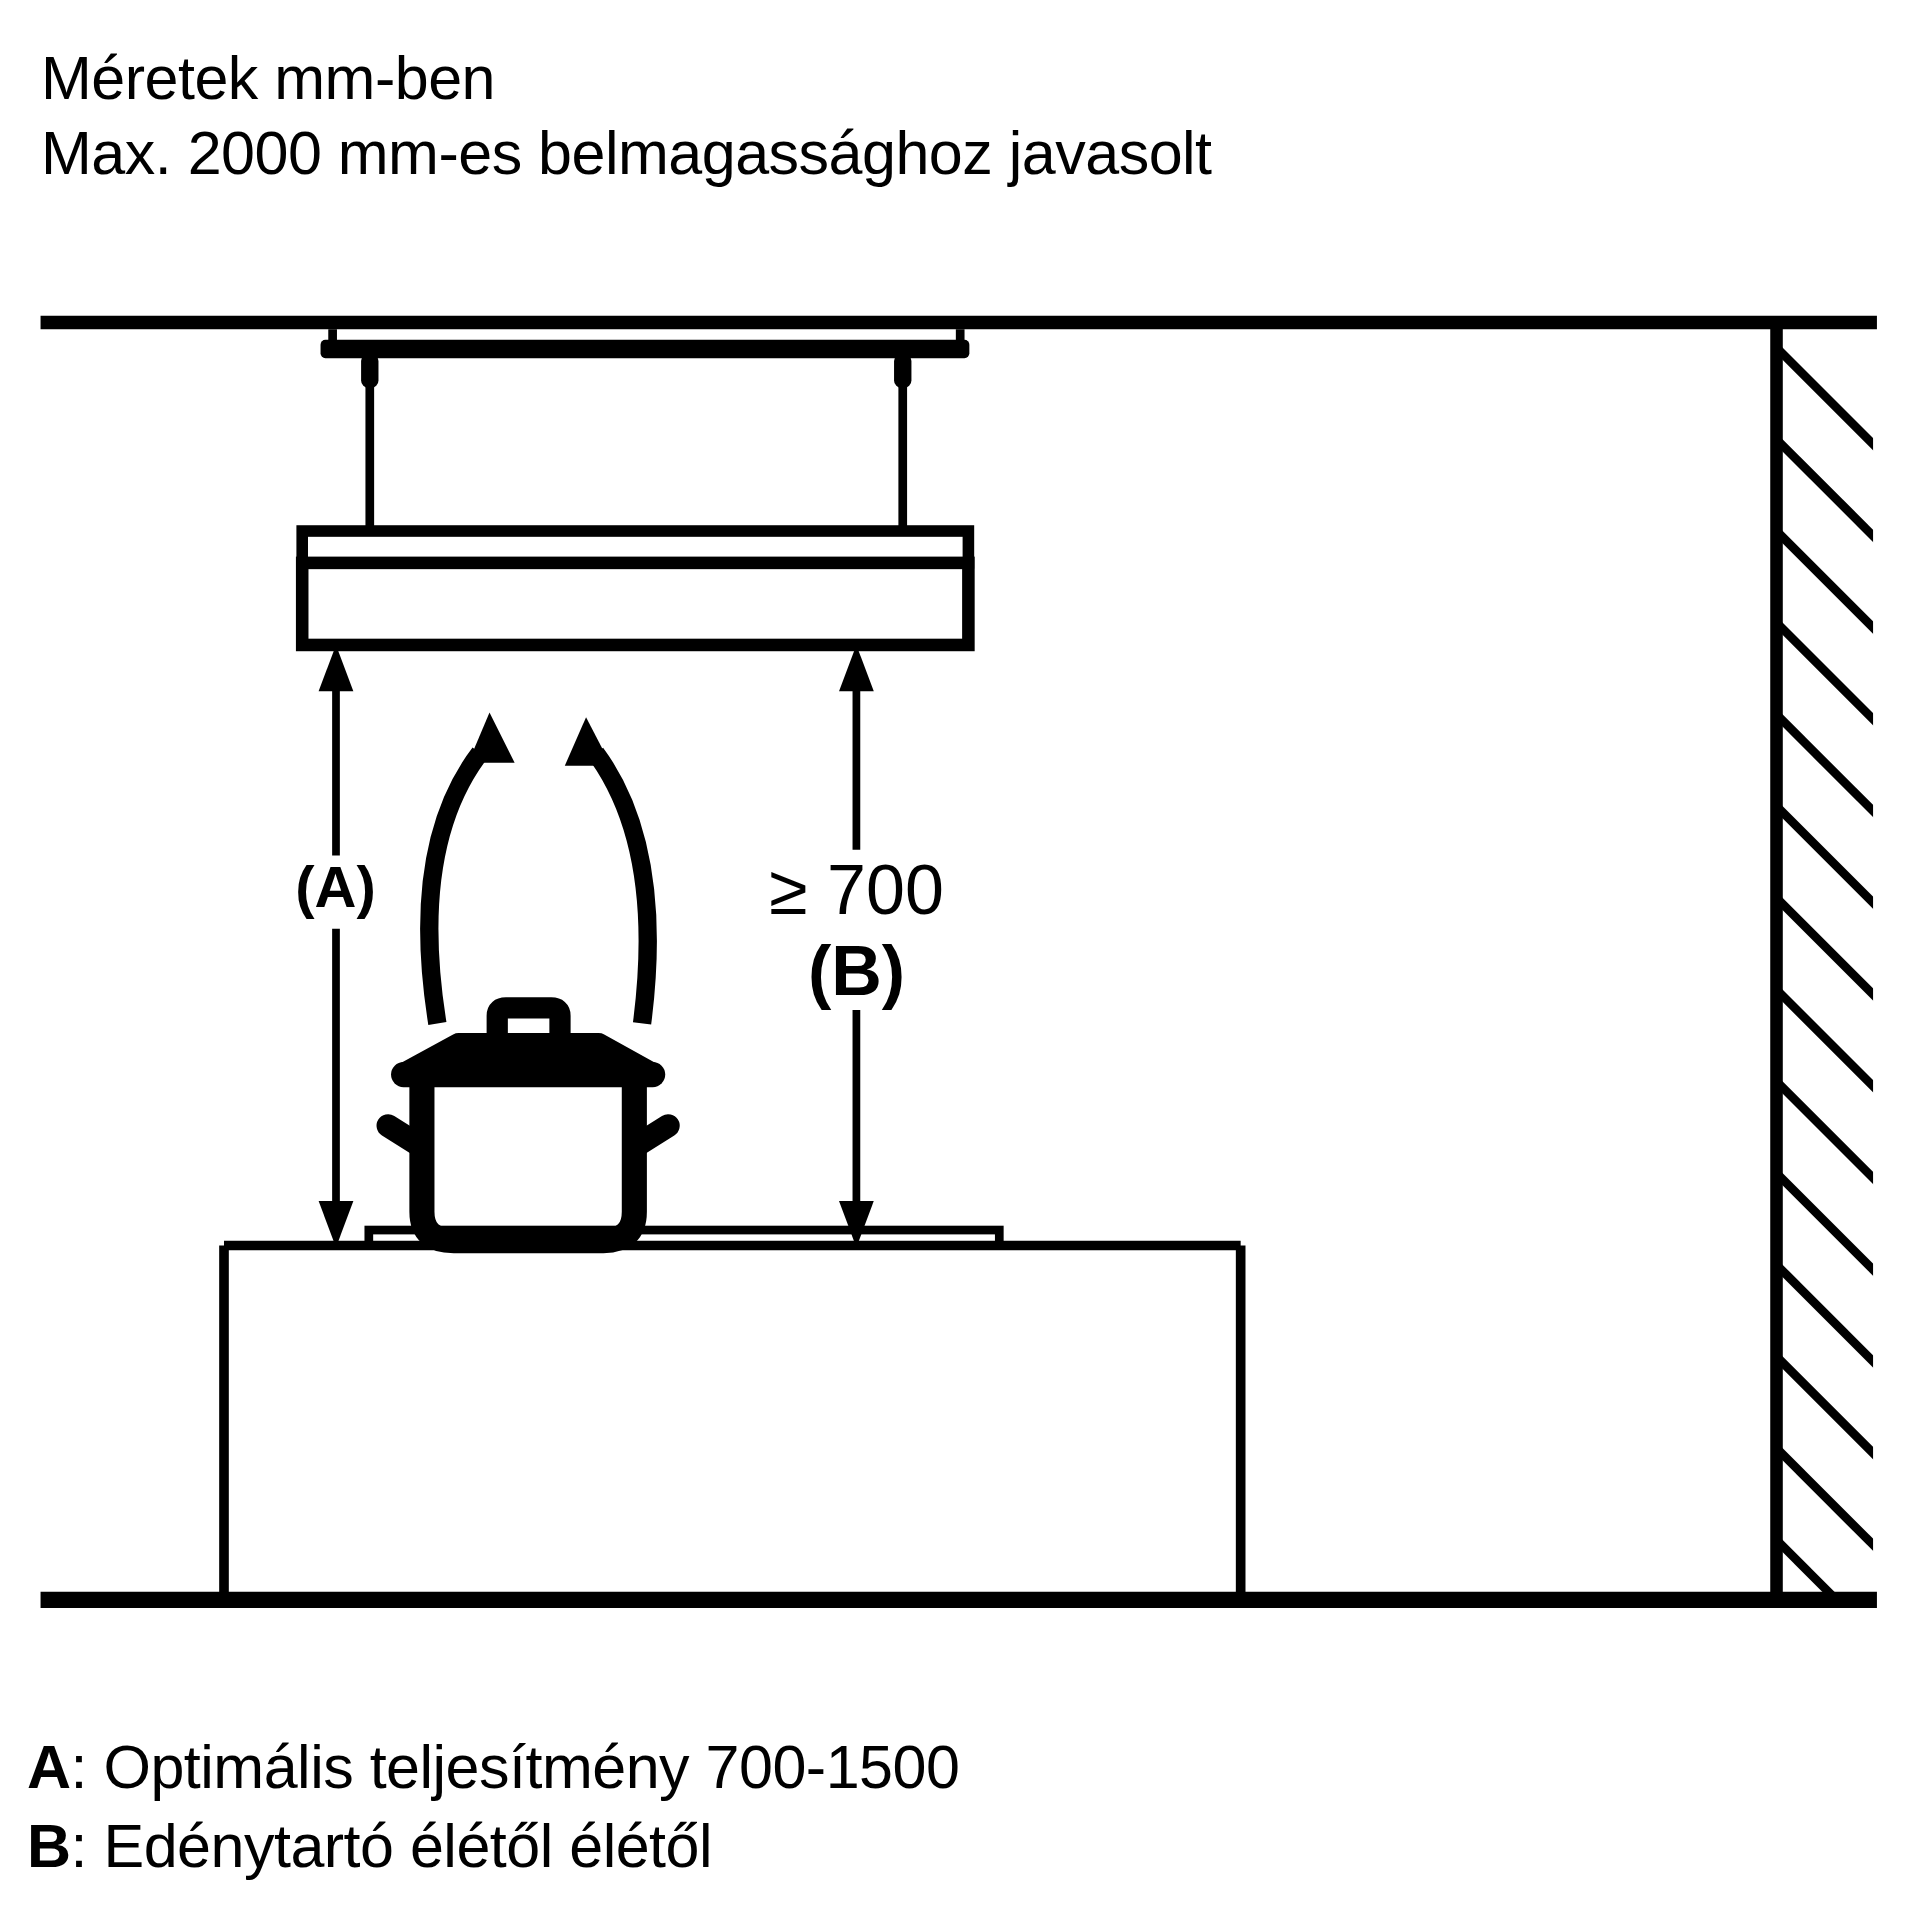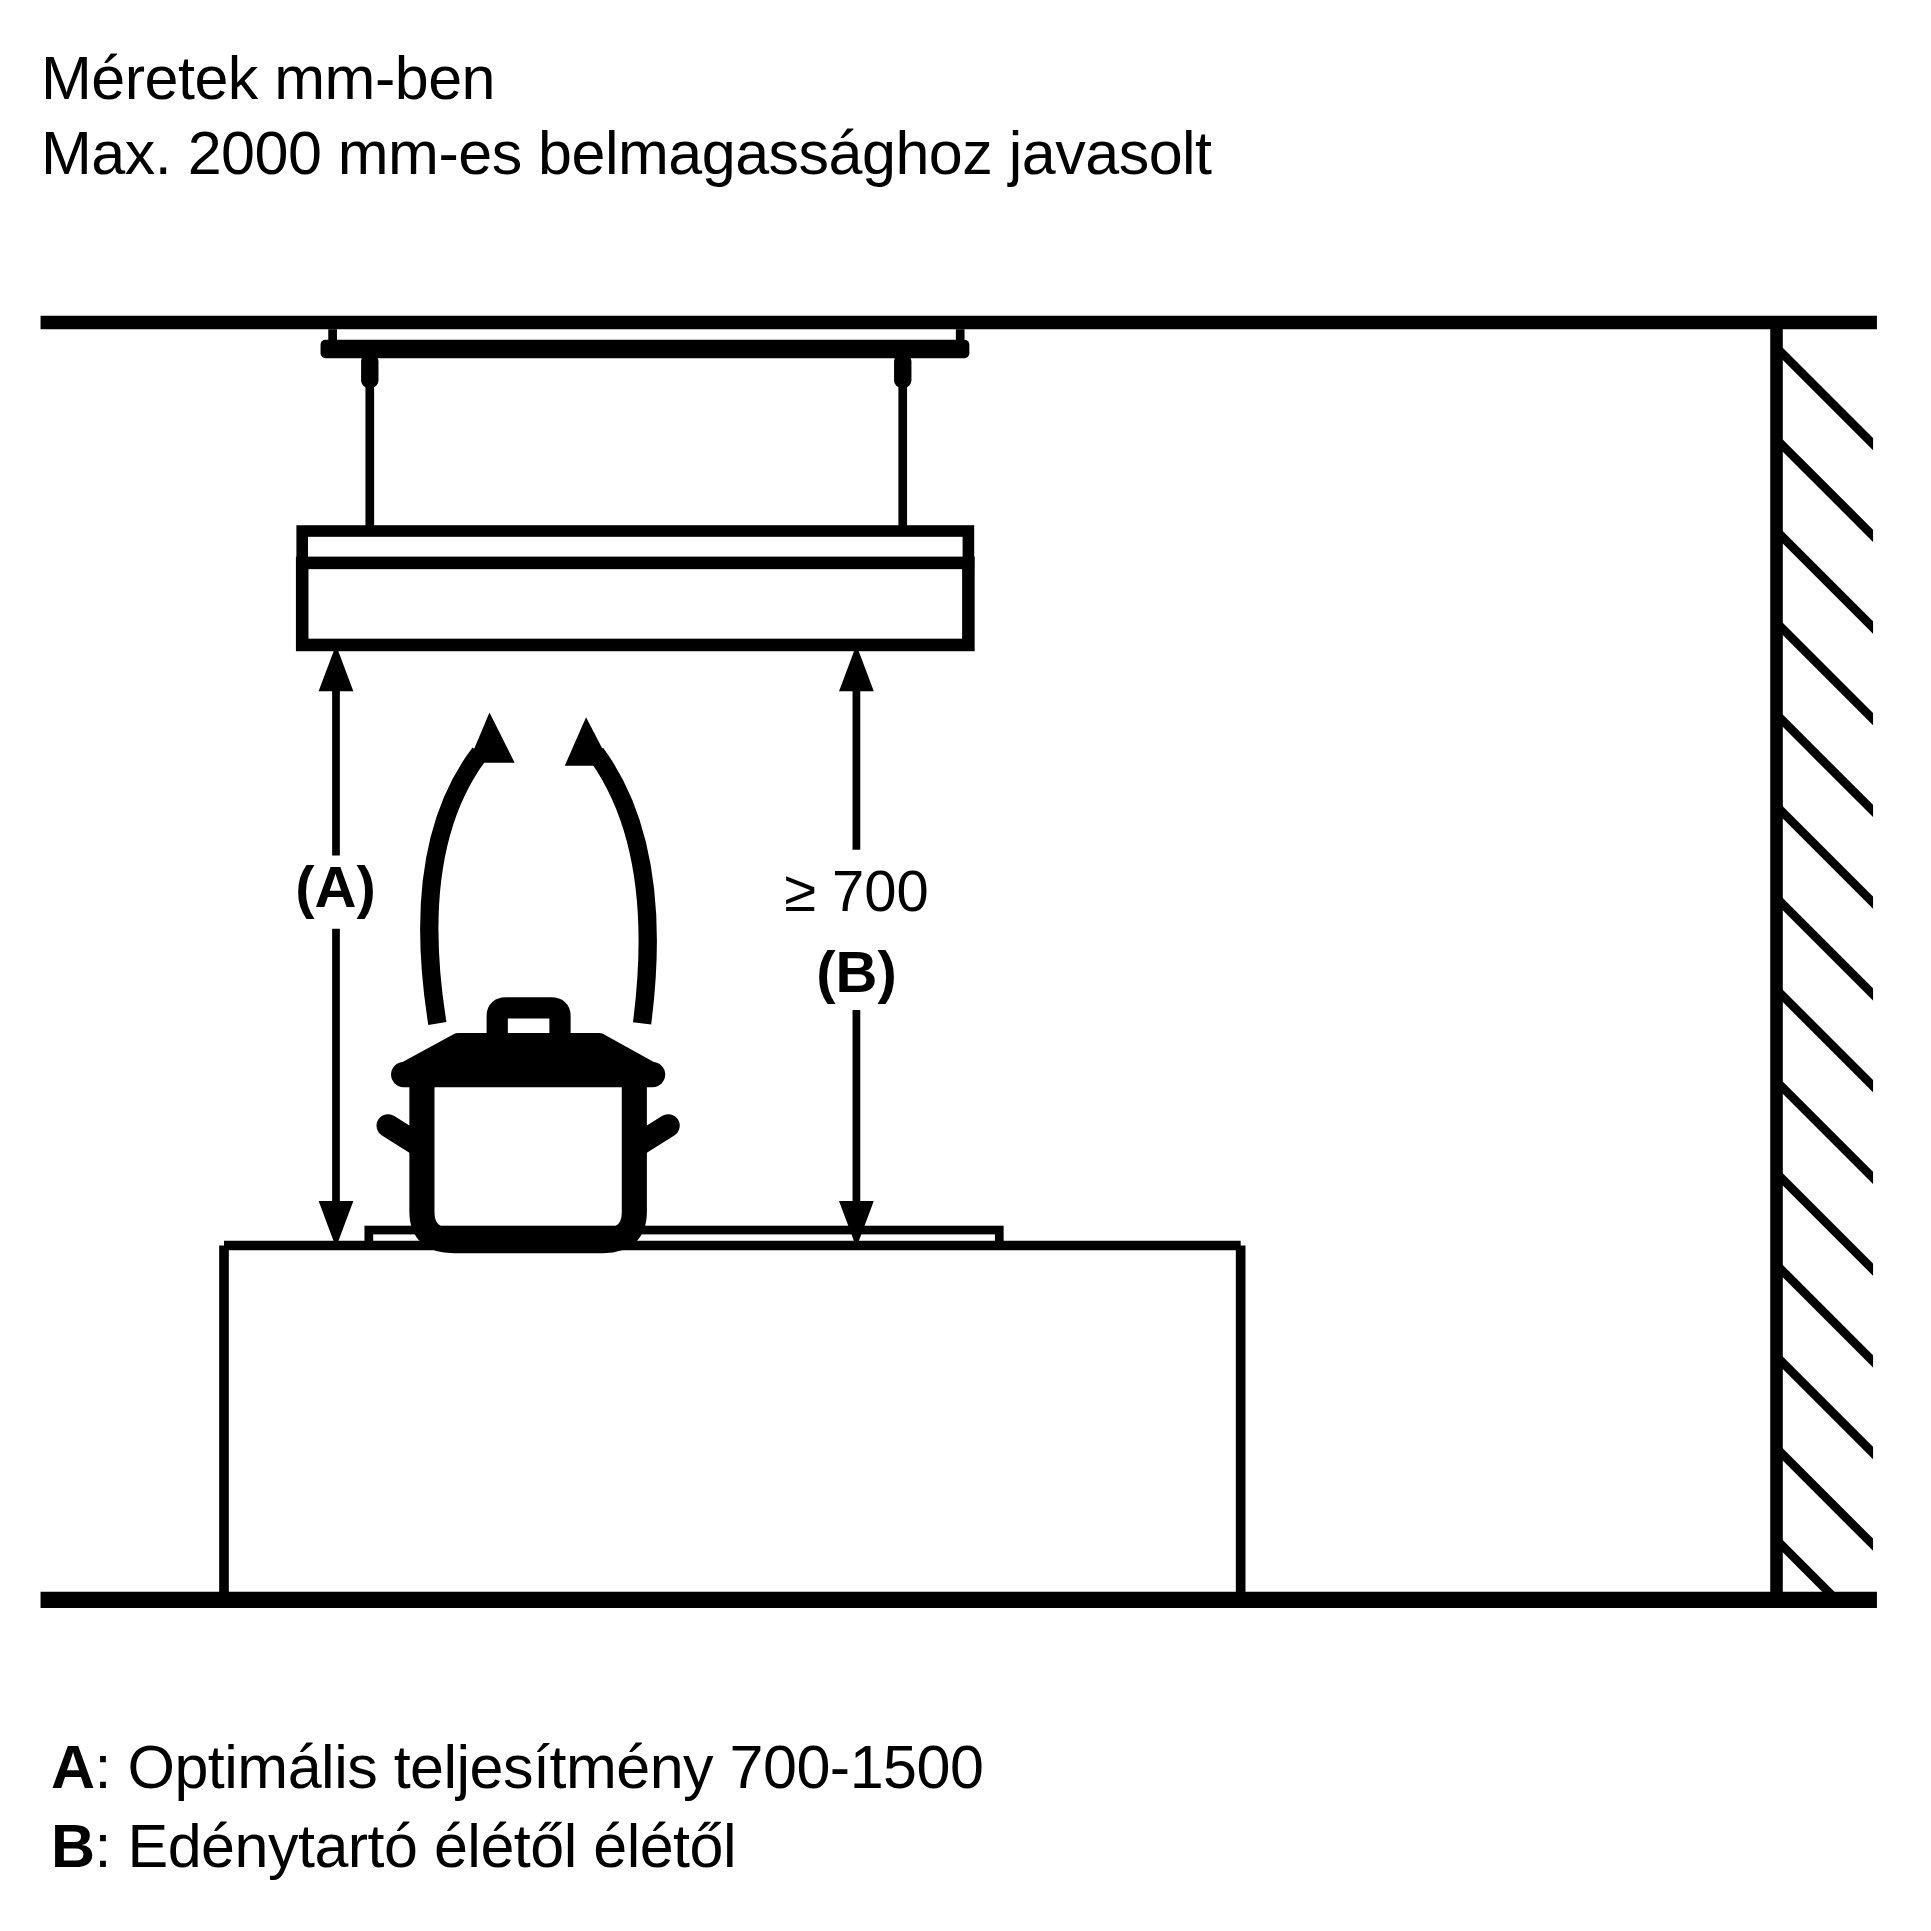--- a/index.html
+++ b/index.html
@@ -24,21 +24,21 @@
   }
   .title-line {
     font-size: 61px;
     line-height: 75px;
     color: #000000;
     white-space: nowrap;
     letter-spacing: -0.5px;
   }
   .legend-block {
     position: absolute;
-    left: 51px;
+    left: 27px;
     top: 1728px;
     width: 1834px;
   }
   .legend-line {
     font-size: 61px;
     line-height: 79px;
     color: #000000;
     white-space: nowrap;
     letter-spacing: -0.5px;
   }
@@ -68,21 +68,21 @@
   }
   .dim-b-group {
     position: absolute;
     left: 731px;
     top: 850px;
     width: 251px;
     text-align: center;
   }
   .dim-b-group .row {
     color: #000000;
-    font-size: 58px;
+    font-size: 70px;
     line-height: 81px;
     white-space: nowrap;
   }
   .dim-b-group .row.bold {
     font-weight: bold;
   }
 </style>
 </head>
 <body>
 

